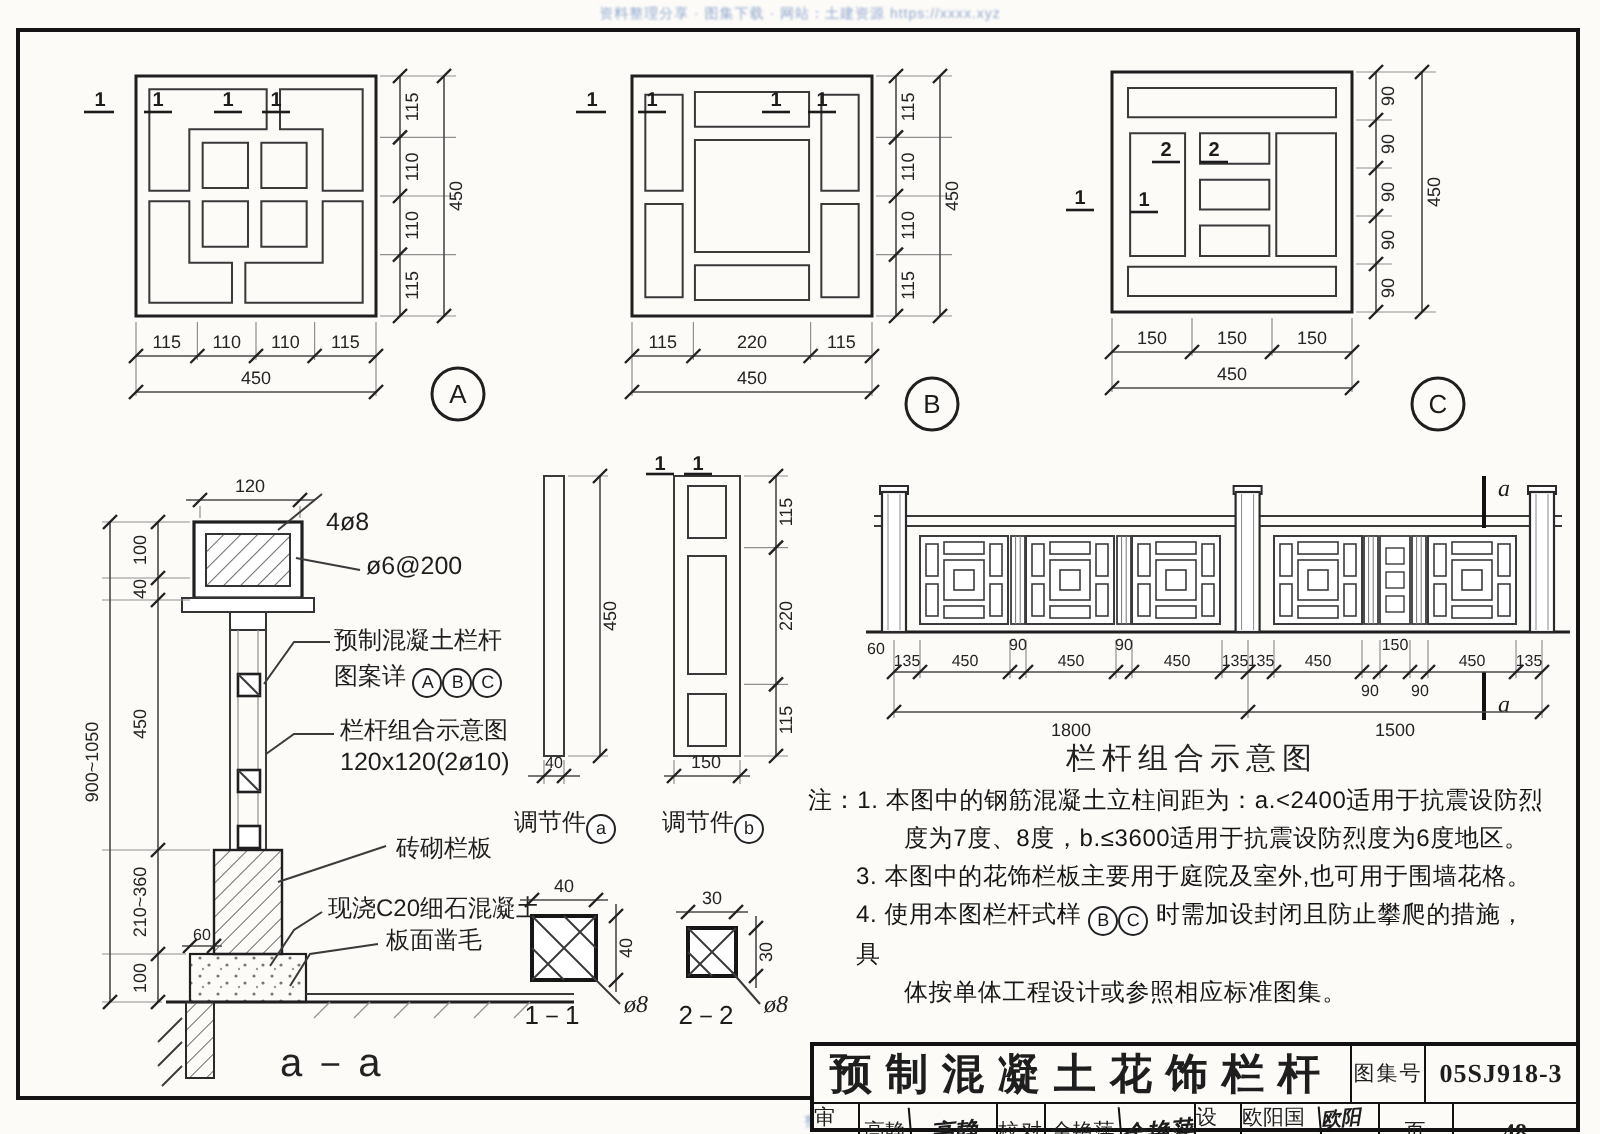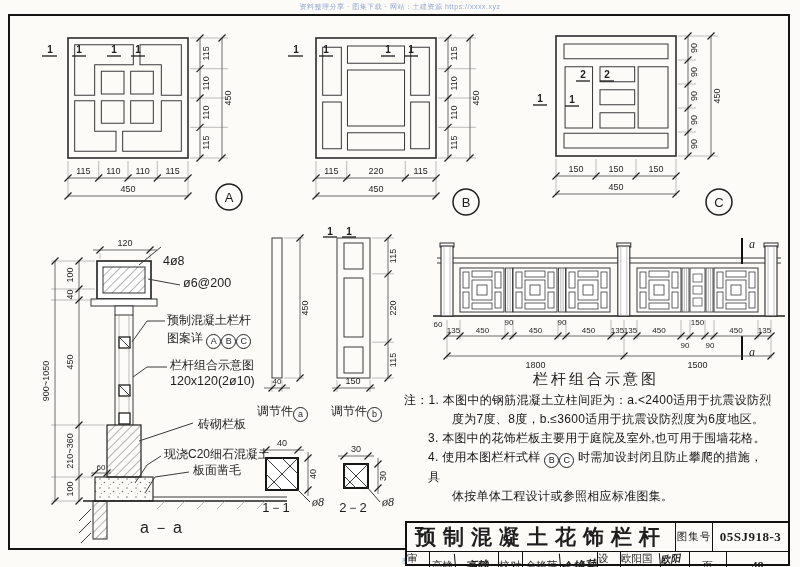--- a/index.html
+++ b/index.html
@@ -3,21 +3,21 @@
 <meta charset="utf-8">
 <style>
   html,body{margin:0;padding:0;}
   body{width:800px;height:567px;position:relative;background:#fcfbf8;
        font-family:"Liberation Sans",sans-serif;color:#1d1d1d;overflow:hidden;}
   .abs{position:absolute;}
   .frame{border:2.5px solid #141414;}
   .cjk{font-family:"Liberation Sans",sans-serif;color:#1e1e1e;}
   .wm{color:#93a9cf;font-size:7px;letter-spacing:.5px;filter:blur(.4px);white-space:nowrap;}
   .cap-lg{font-size:15px;letter-spacing:3px;color:#222;}
-  .cap-aa{font-size:16px;letter-spacing:4px;color:#222;}
+  .cap-aa{font-size:20px;letter-spacing:4px;color:#222;}
   .ldr{font-size:12px;white-space:nowrap;color:#1e1e1e;}
   .ldr-num{font-size:12.5px;white-space:nowrap;color:#1e1e1e;}
   .circ{display:inline-flex;align-items:center;justify-content:center;
         width:14px;height:14px;border:1.2px solid #222;border-radius:50%;
         font-size:9px;line-height:1;vertical-align:-2px;background:#fff;}
   .circ.sm{width:13px;height:13px;font-size:9px;}
   .notes{font-size:12px;line-height:19px;letter-spacing:.3px;color:#161616;}
   .notes .ind1{padding-left:24px;}
   .notes .ind2{padding-left:48px;}
   

